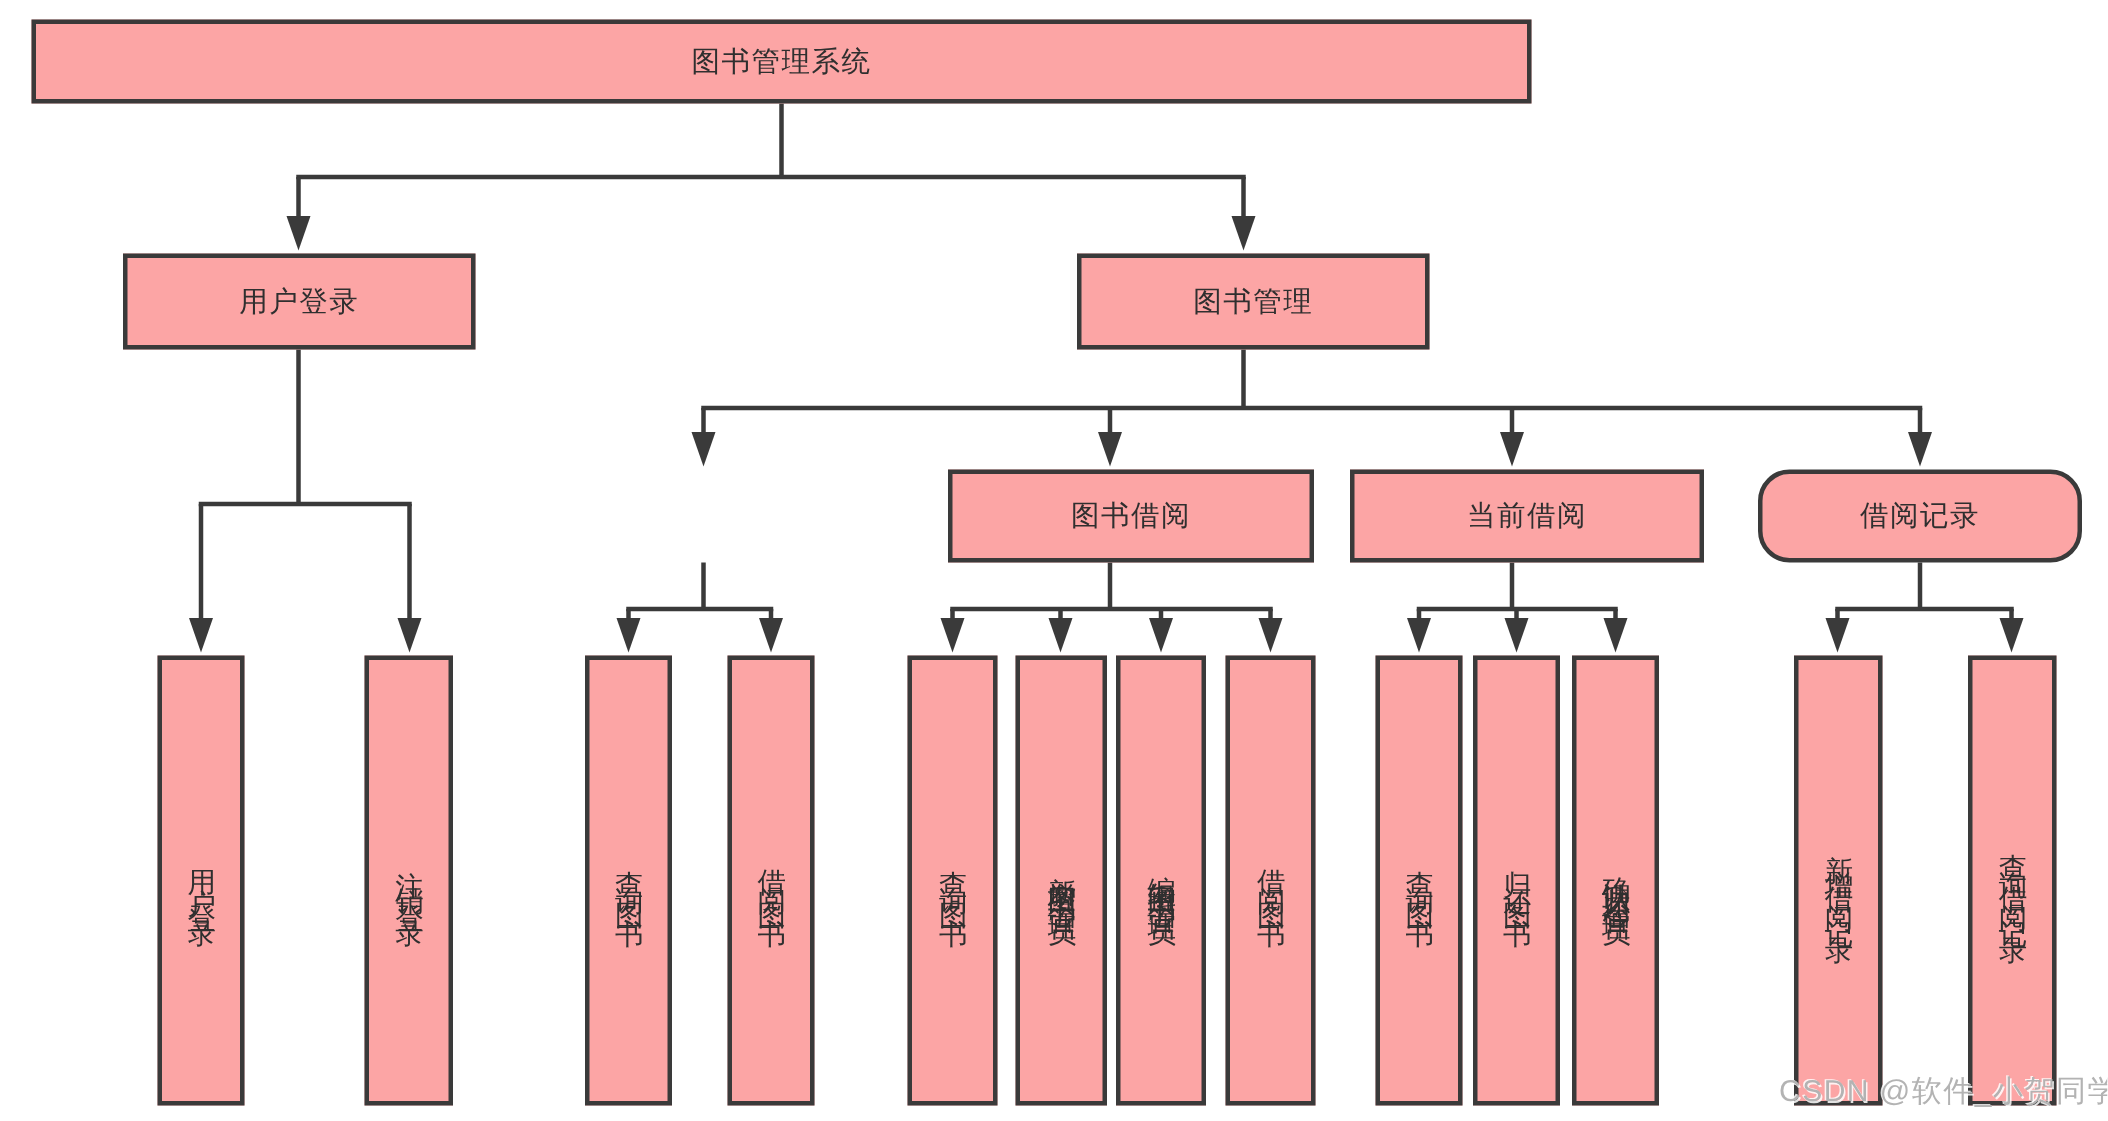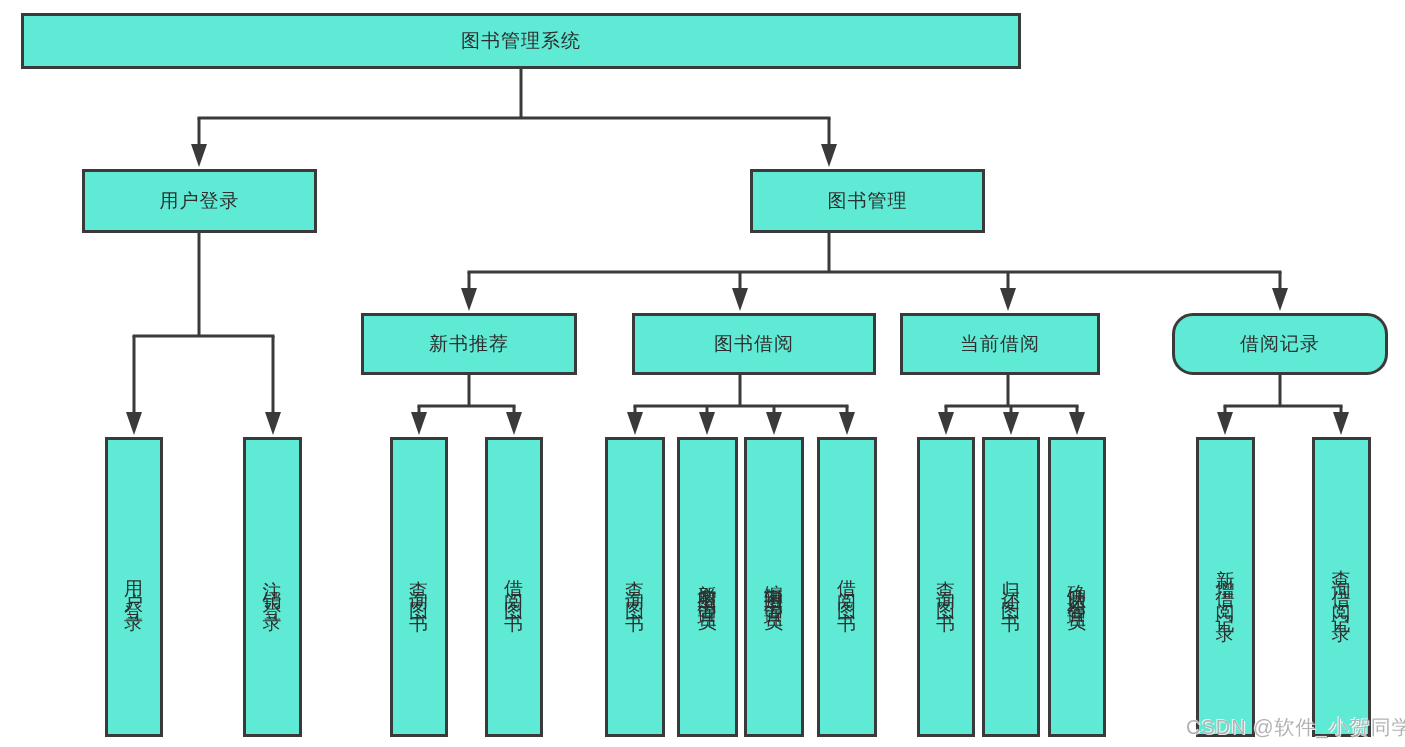--- a/index.html
+++ b/index.html
@@ -3,21 +3,21 @@
 <meta charset="utf-8">
 <style>
   html,body{margin:0;padding:0;background:#ffffff;}
   body{font-family:"Liberation Sans","DejaVu Sans",sans-serif;}
   .canvas{position:relative;width:1405px;height:747px;background:#ffffff;overflow:hidden;}
   .canvas svg{position:absolute;left:0;top:0;z-index:1;}
   .box{
     position:absolute;
     box-sizing:border-box;
     border:3px solid #3a3a3a;
-    background:#5eead4;
+    background:#fca5a5;
     display:flex;
     align-items:center;
     justify-content:center;
     z-index:2;
     color:#2f2f2f;
   }
   .h-box span{
     font-size:19px;
     letter-spacing:1px;
     white-space:nowrap;
@@ -115,31 +115,28 @@
     </g>
   </svg>
 
   <div class="box h-box" style="left:21px;top:13px;width:1000px;height:56px;">
     <span>图书管理系统</span>
   </div>
 
   <div class="box h-box" style="left:82px;top:169px;width:235px;height:64px;">
     <span>用户登录</span>
   </div>
-  <div class="box h-box" style="left:750px;top:169px;width:235px;height:64px;">
+  <div class="box h-box" style="left:718px;top:169px;width:235px;height:64px;">
     <span>图书管理</span>
   </div>
 
-  <div class="box h-box" style="left:361px;top:313px;width:216px;height:62px;">
-    <span>新书推荐</span>
-  </div>
   <div class="box h-box" style="left:632px;top:313px;width:244px;height:62px;">
     <span>图书借阅</span>
   </div>
-  <div class="box h-box" style="left:900px;top:313px;width:200px;height:62px;">
+  <div class="box h-box" style="left:900px;top:313px;width:236px;height:62px;">
     <span>当前借阅</span>
   </div>
   <div class="box h-box" style="left:1172px;top:313px;width:216px;height:62px;border-radius:21px;">
     <span>借阅记录</span>
   </div>
 
   <div class="box v-box v-short" style="left:105px;top:437px;width:58px;height:300px;">
     <span>用户登录</span>
   </div>
   <div class="box v-box v-short" style="left:243px;top:437px;width:59px;height:300px;">

